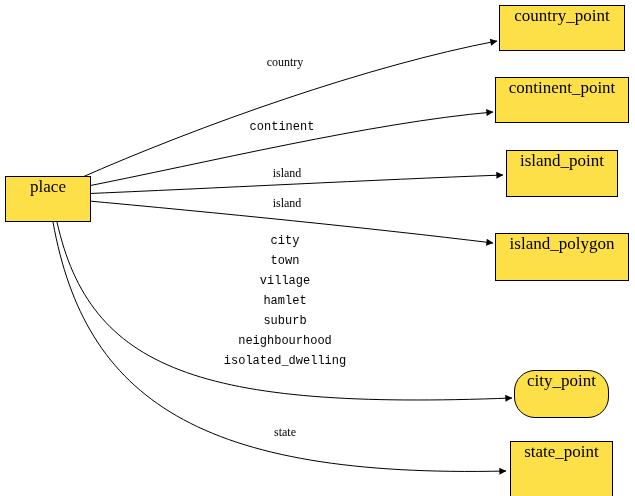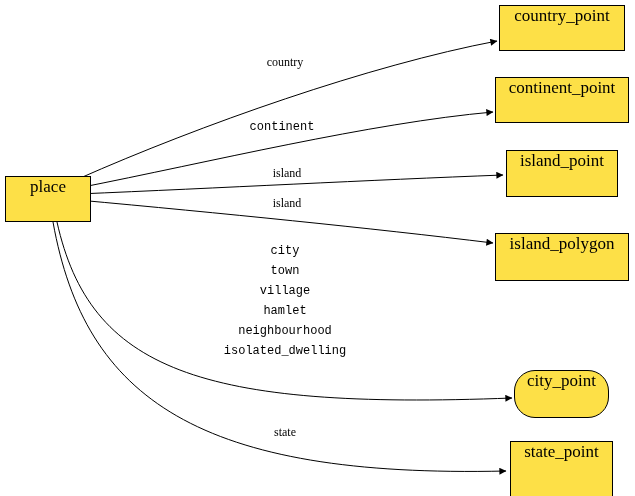--- a/index.html
+++ b/index.html
@@ -105,19 +105,20 @@
   <div class="edge-label" id="label-country">country</div>
   <div class="edge-label" id="label-continent">continent</div>
   <div class="edge-label" id="label-island-1">island</div>
   <div class="edge-label" id="label-island-2">island</div>
 
   <div class="edge-label" id="label-city">
     <span>city</span>
     <span>town</span>
     <span>village</span>
     <span>hamlet</span>
+    <span>suburb</span>
     <span>neighbourhood</span>
     <span>isolated_dwelling</span>
   </div>
 
   <div class="edge-label" id="label-state">state</div>
 
 </div>
 
 </body></html>

